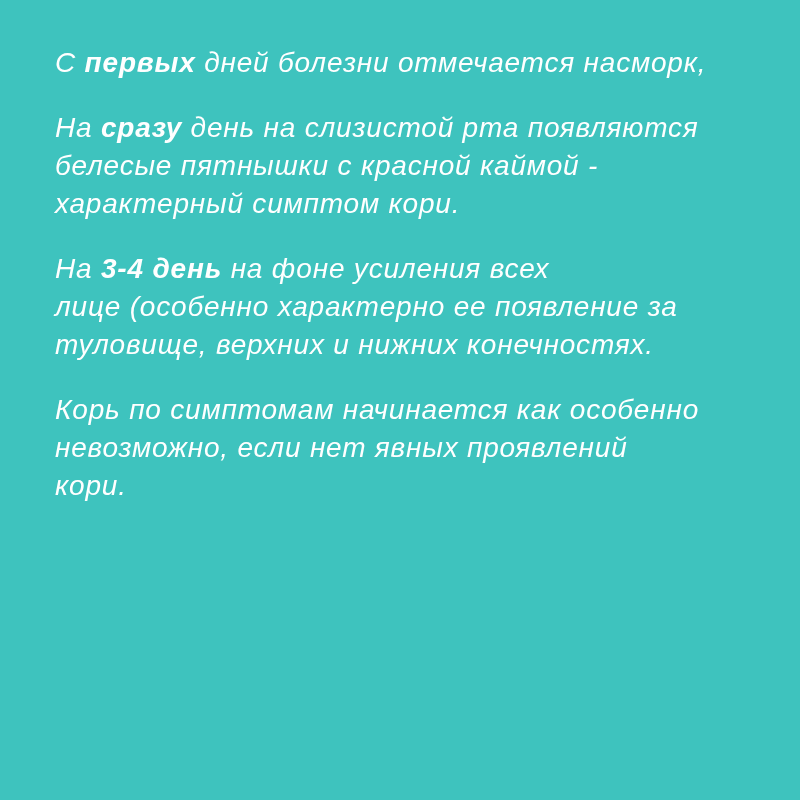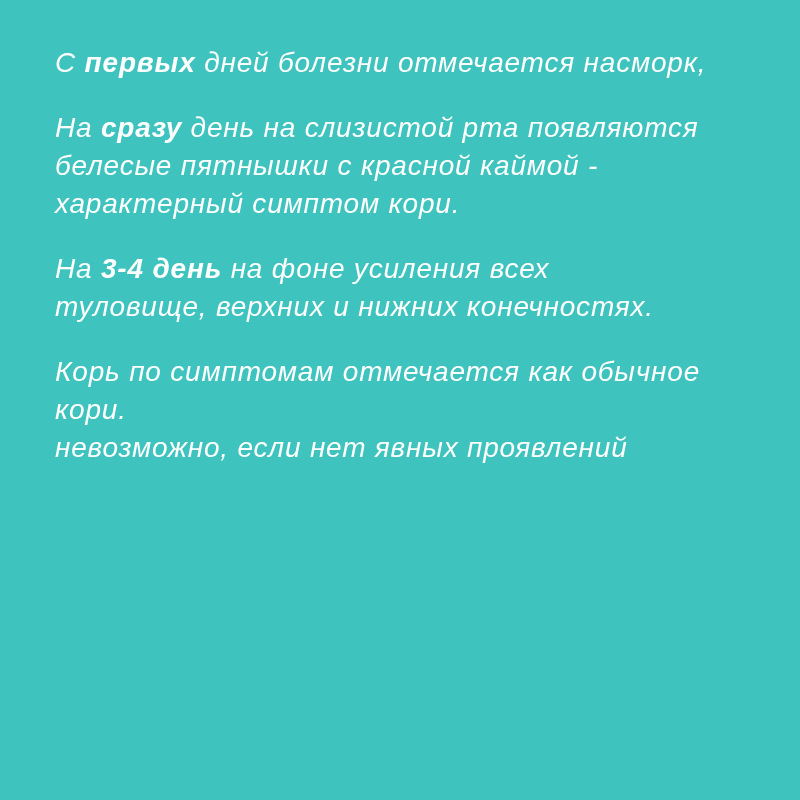--- a/index.html
+++ b/index.html
@@ -44,21 +44,22 @@
       <div class="paragraph">
         <div class="line"><span class="">С </span><span class="bold">первых</span><span class=""> дней болезни отмечается насморк,</span></div>
       </div>
       <div class="paragraph">
         <div class="line"><span class="">На </span><span class="bold">сразу</span><span class=""> день на слизистой рта появляются</span></div>
         <div class="line"><span class="">белесые пятнышки с красной каймой -</span></div>
         <div class="line"><span class="">характерный симптом кори.</span></div>
       </div>
       <div class="paragraph">
         <div class="line"><span class="">На </span><span class="bold">3-4 день</span><span class=""> на фоне усиления всех</span></div>
+        <div class="line"><span class="">лице (особенно характерно ее появление за</span></div>
         <div class="line"><span class="">туловище, верхних и нижних конечностях.</span></div>
       </div>
       <div class="paragraph">
-        <div class="line"><span class="">Корь по симптомам отмечается как обычное</span></div>
+        <div class="line"><span class="">Корь по симптомам начинается как особенно</span></div>
+        <div class="line"><span class="">невозможно, если нет явных проявлений</span></div>
         <div class="line"><span class="">кори.</span></div>
-        <div class="line"><span class="">невозможно, если нет явных проявлений</span></div>
       </div>
     </div>
 </div>
 
 </body></html>

